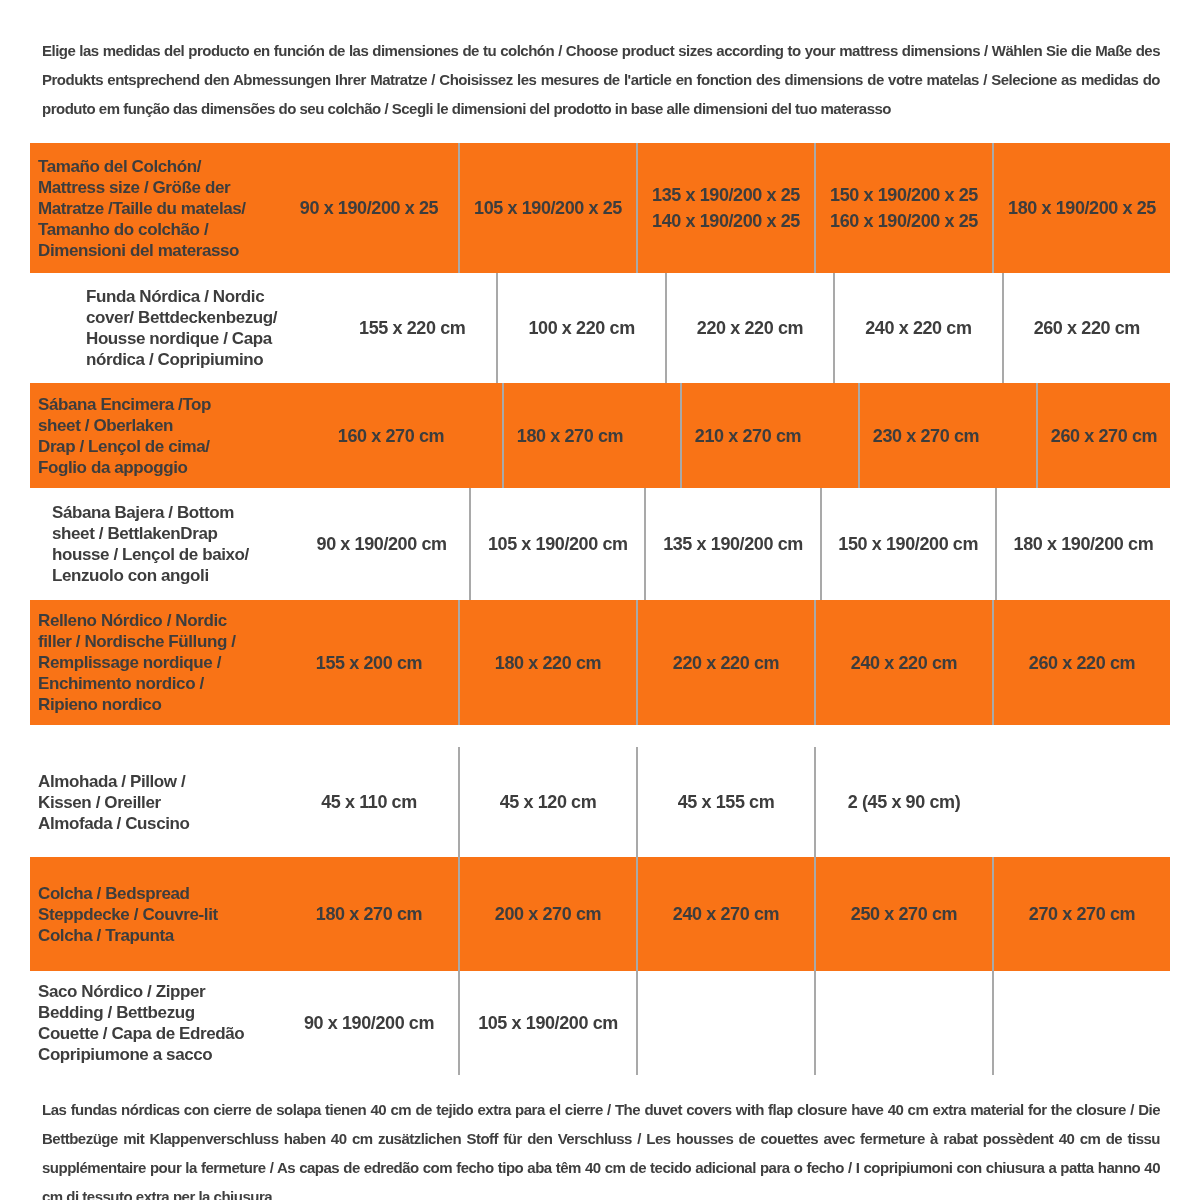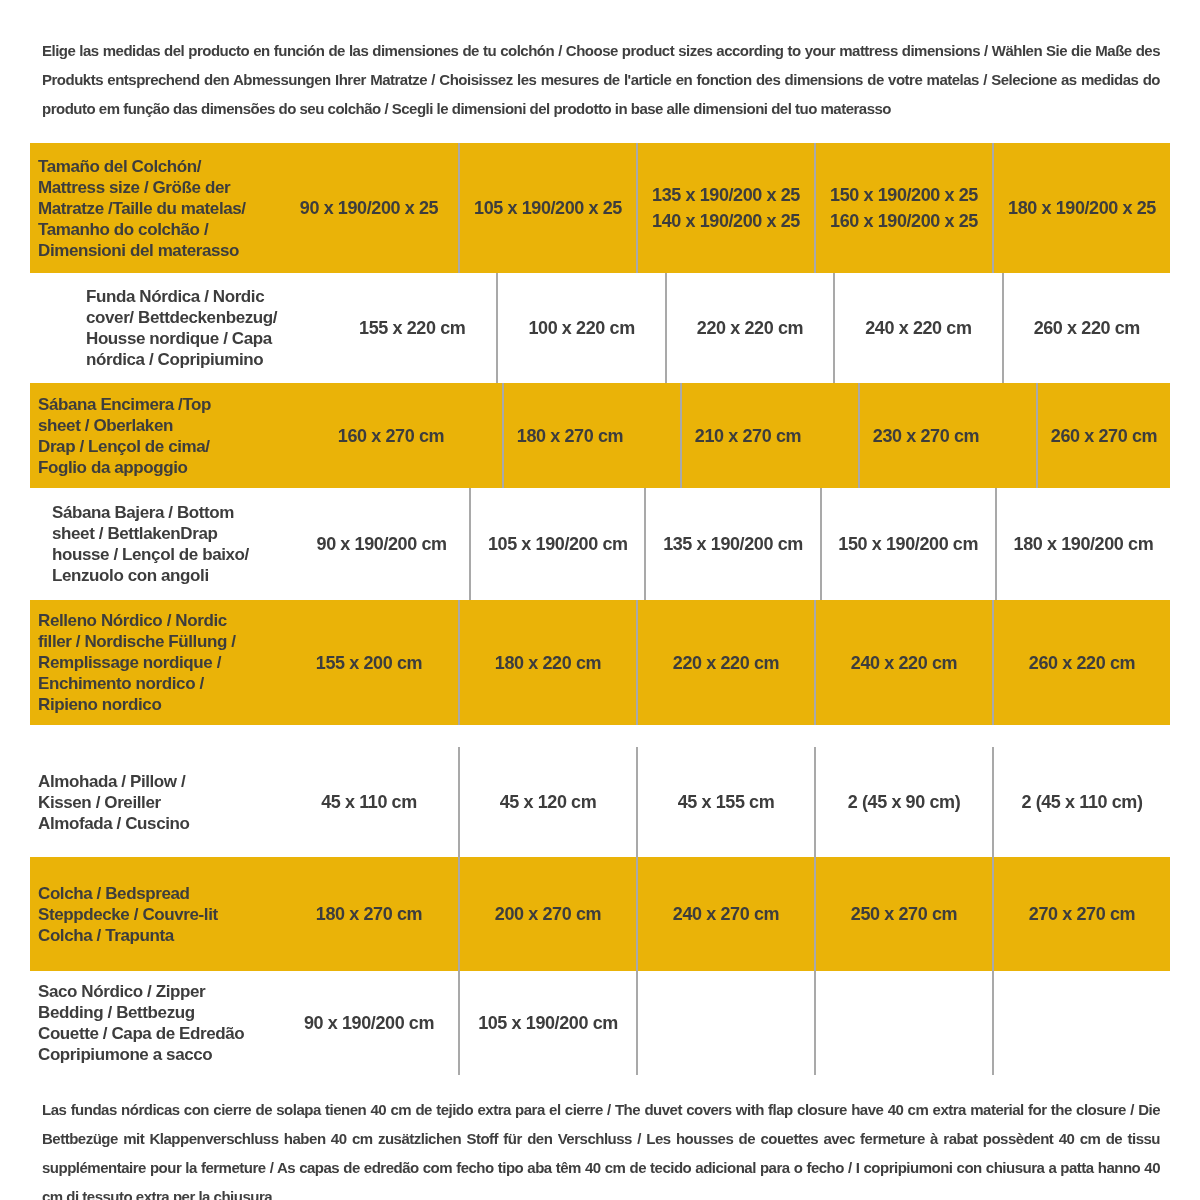--- a/index.html
+++ b/index.html
@@ -21,21 +21,21 @@
     text-align: justify;
     color: #3f3f3f;
   }
 
   .size-table { margin: 0 30px; }
 
   .t-row {
     display: grid;
     grid-template-columns: 250px repeat(5, 1fr);
   }
-  .t-row.shaded { background: #eab308; }
+  .t-row.shaded { background: #f97316; }
 
   .t-row:nth-child(1) { min-height: 130px; }
   .t-row:nth-child(2) { min-height: 110px; margin-left: 48px; }
   .t-row:nth-child(3) { min-height: 105px; gap: 44px; }
   .t-row:nth-child(4) { min-height: 112px; margin-left: 14px; }
   .t-row:nth-child(5) { min-height: 119px; }
   .t-row:nth-child(6) { min-height: 110px; margin-top: 22px; }
   .t-row:nth-child(7) { min-height: 114px; }
   .t-row:nth-child(8) { min-height: 103px; }
 
@@ -136,21 +136,20 @@
     </div>
 
     <div class="t-row">
       <div class="cell label">Almohada  / Pillow /
 Kissen / Oreiller
 Almofada / Cuscino</div>
       <div class="cell value">45 x 110 cm</div>
       <div class="cell value sep">45 x 120 cm</div>
       <div class="cell value sep">45 x 155 cm</div>
       <div class="cell value sep">2 (45 x 90 cm)</div>
-      <div class="cell value sep">2 (45 x 110 cm)</div>
     </div>
 
     <div class="t-row shaded">
       <div class="cell label">Colcha / Bedspread
 Steppdecke / Couvre-lit
 Colcha / Trapunta</div>
       <div class="cell value">180 x 270 cm</div>
       <div class="cell value sep">200 x 270 cm</div>
       <div class="cell value sep">240 x 270 cm</div>
       <div class="cell value sep">250 x 270 cm</div>

